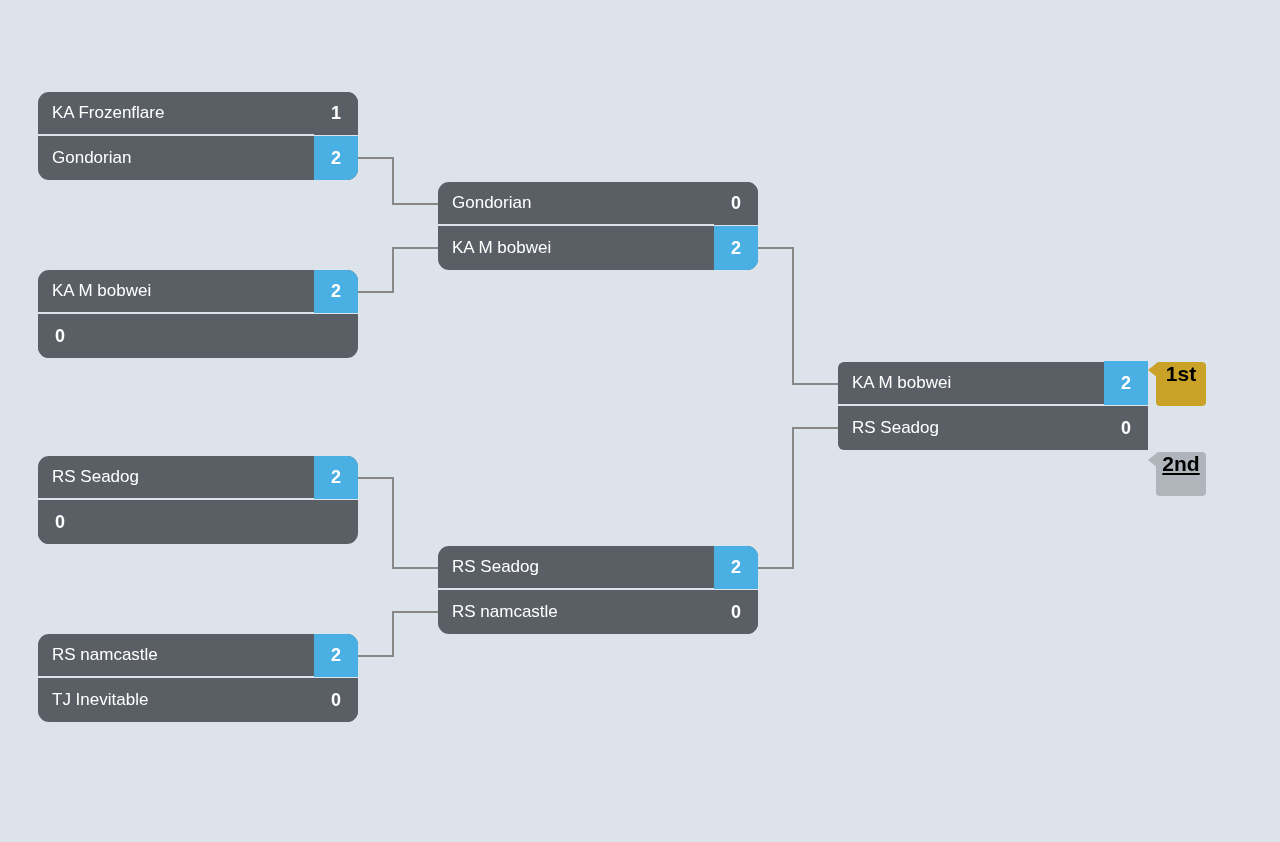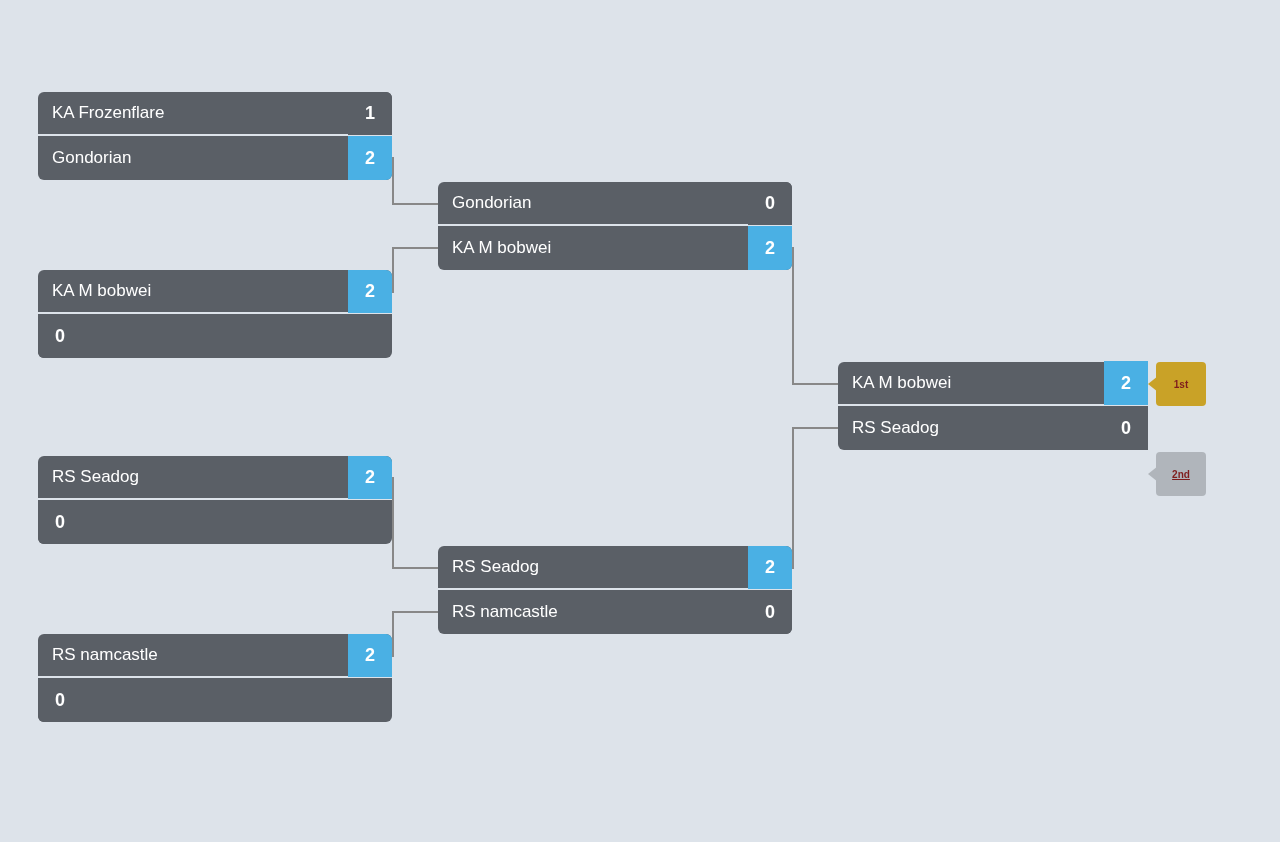--- a/index.html
+++ b/index.html
@@ -19,22 +19,22 @@
     }
     svg.connector-lines {
       position: absolute;
       top: 0; left: 0;
       width: 1280px;
       height: 842px;
       pointer-events: none;
     }
     .match-card {
       position: absolute;
-      width: 354px;
-      border-radius: 6px;
+      width: 320px;
+      border-radius: 11px;
       overflow: hidden;
       background: transparent;
     }
     .match-row {
       display: flex;
       align-items: center;
       background: #5a5f66;
       height: 44px;
       border-bottom: 2px solid #dde3ea;
     }
@@ -72,25 +72,25 @@
     .final-card .match-row {
       border-radius: 0;
     }
     
     .place-badge {
       position: absolute;
       right: -58px;
       width: 50px;
       height: 44px;
       display: flex;
-      align-items: center;
+      align-items: flex-start;
       justify-content: center;
-      font-size: 10px;
+      font-size: 21px;
       font-weight: bold;
-      color: #7f1d1d;
+      color: #000000;
       border-radius: 4px;
     }
     .place-1st {
       background: #c9a227;
       top: 0;
     }
     .place-2nd {
       background: #b0b5bb;
       top: 46px;
       text-decoration: underline;
@@ -162,20 +162,21 @@
       <div class="score">0</div>
     </div>
   </div>
 
   <div class="match-card" style="top:634px;left:38px;">
     <div class="match-row">
       <span class="team-name">RS namcastle</span>
       <div class="score winner">2</div>
     </div>
     <div class="match-row">
+      <span class="team-name">TJ Inevitable</span>
       <div class="score">0</div>
     </div>
   </div>
 
   <div class="match-card" style="top:182px;left:438px;">
     <div class="match-row">
       <span class="team-name">Gondorian</span>
       <div class="score">0</div>
     </div>
     <div class="match-row">

